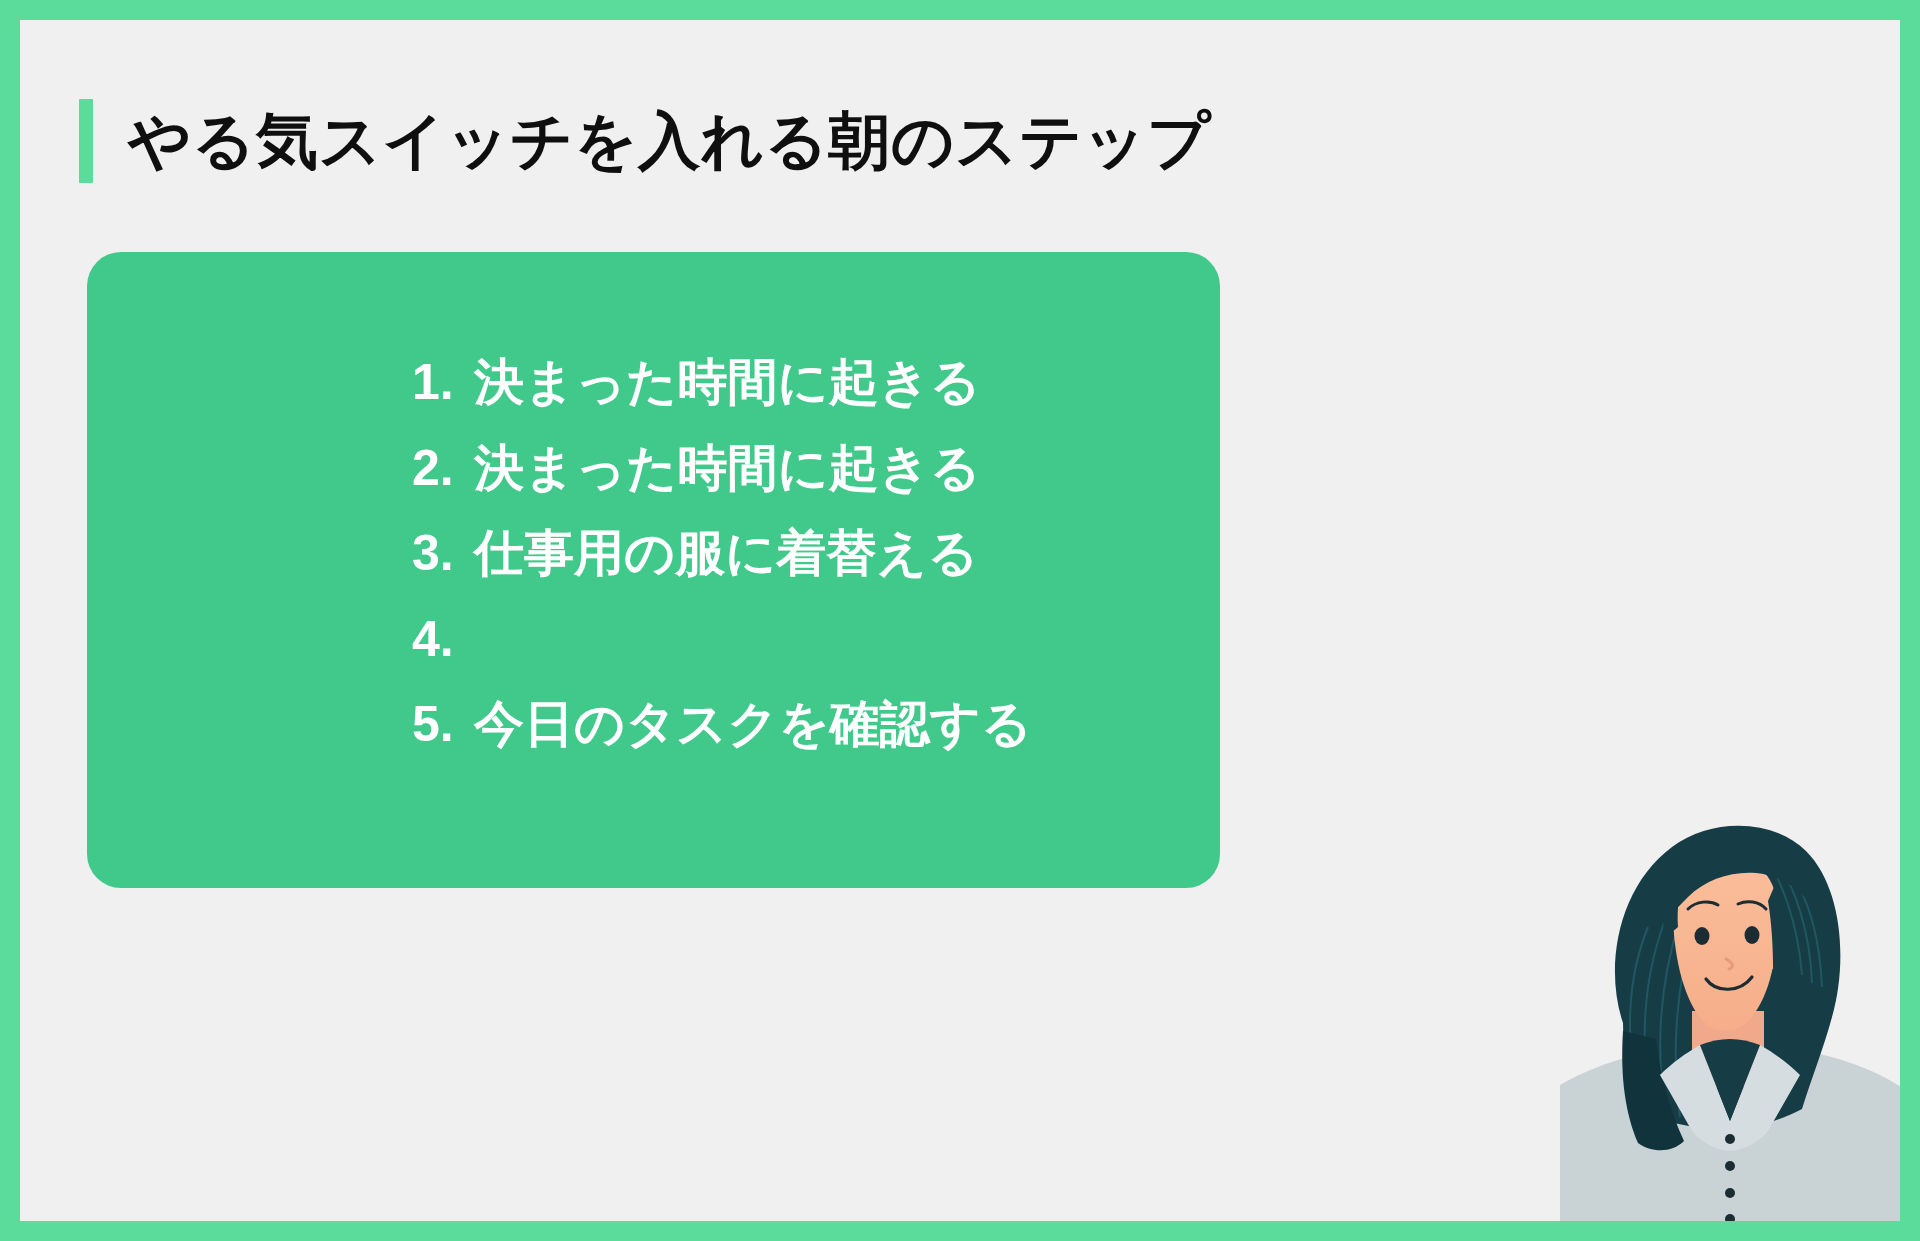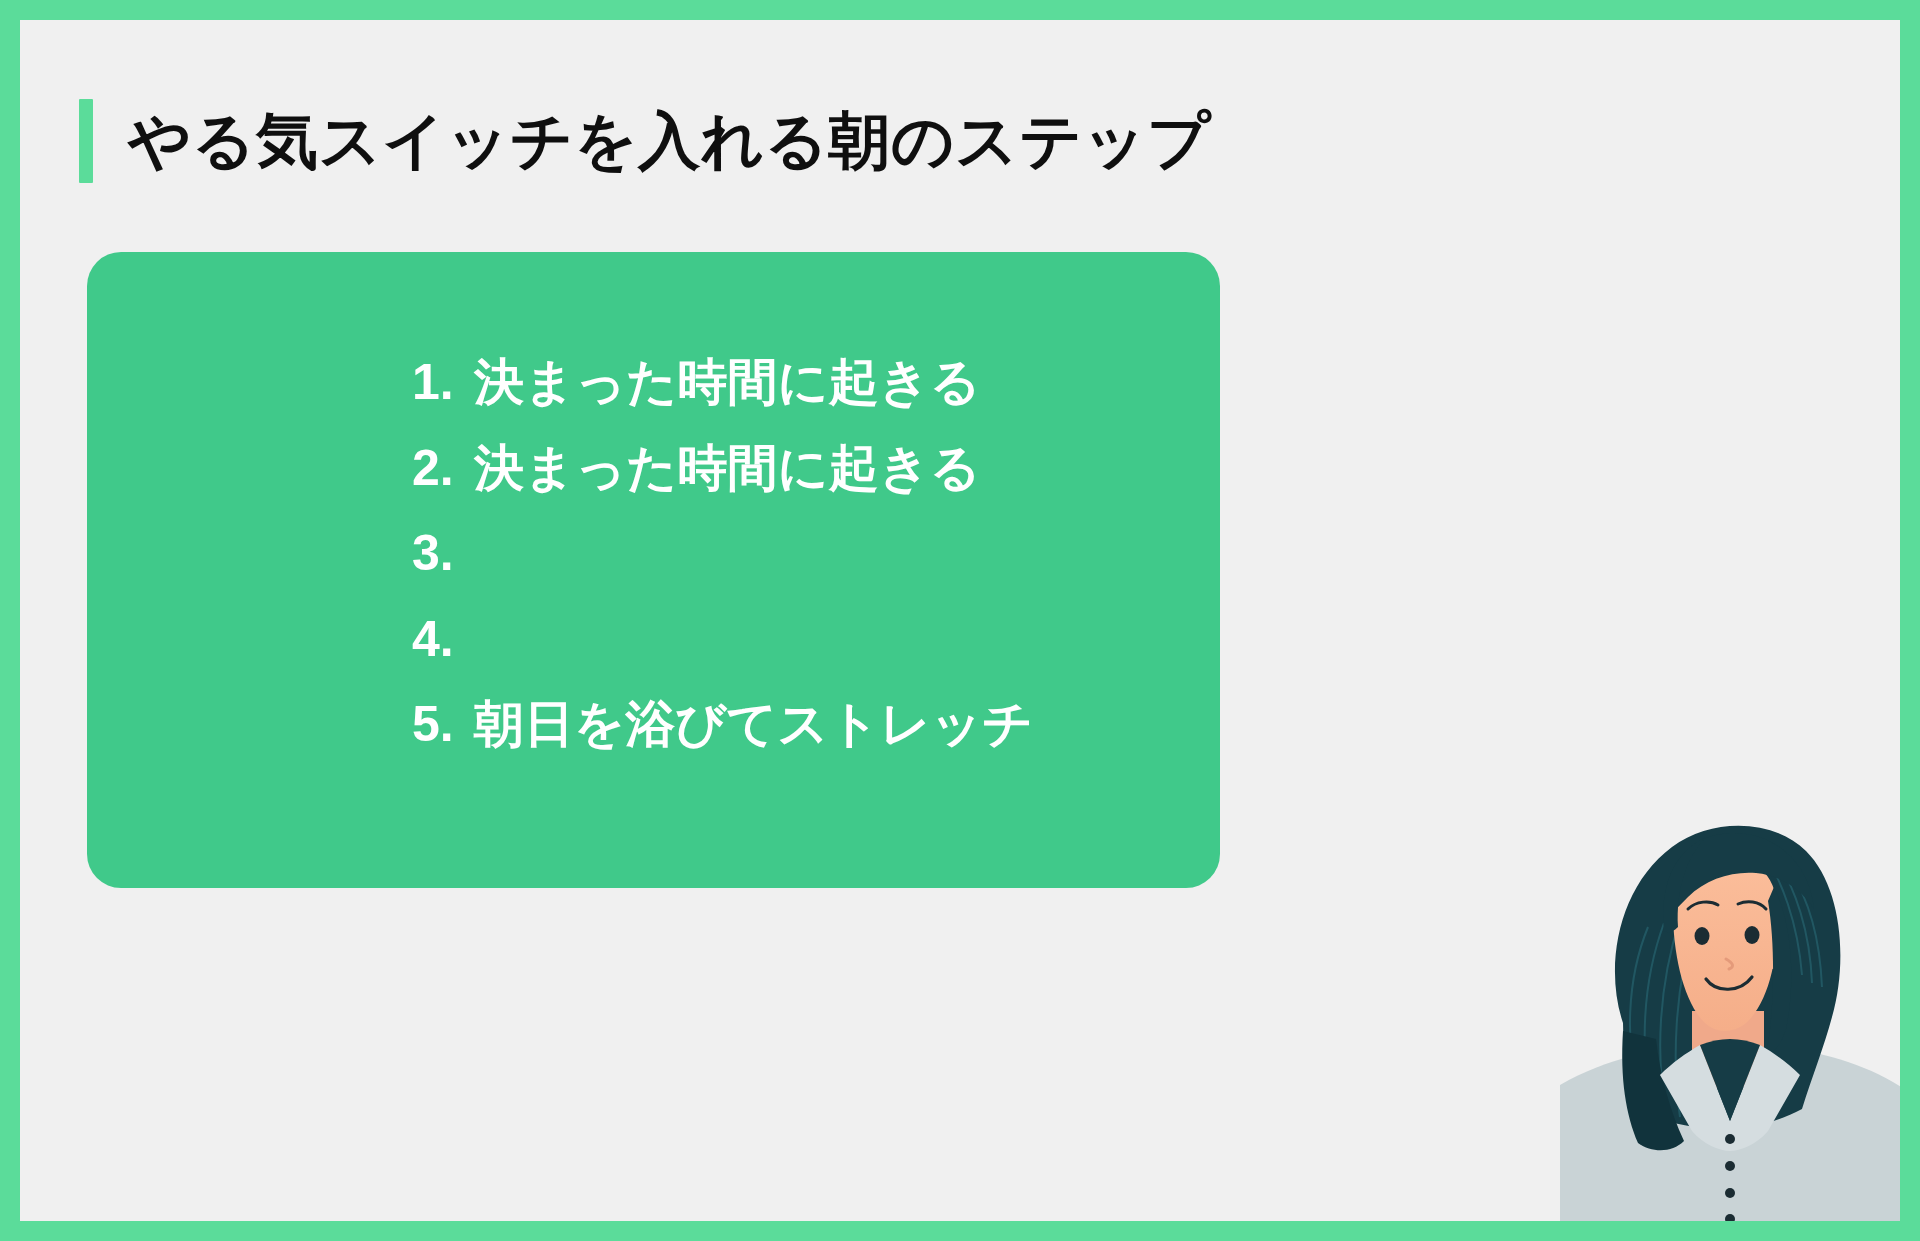--- a/index.html
+++ b/index.html
@@ -110,29 +110,30 @@
         <span class="step-label">決まった時間に起きる</span>
       </div>
 
       <div class="step-item">
         <span class="step-num">2.</span>
         <span class="step-label">決まった時間に起きる</span>
       </div>
 
       <div class="step-item">
         <span class="step-num">3.</span>
+        <span class="step-label">仕事用の服に着替える</span>
       </div>
 
       <div class="step-item">
         <span class="step-num">4.</span>
       </div>
 
       <div class="step-item">
         <span class="step-num">5.</span>
-        <span class="step-label">朝日を浴びてストレッチ</span>
+        <span class="step-label">今日のタスクを確認する</span>
       </div>
 
     </div>
   </div>
 
   <div class="illustration">
     <svg viewBox="0 0 340 430" xmlns="http://www.w3.org/2000/svg">
       <defs>
         <clipPath id="frameClip">
             <rect x="0" y="0" width="340" height="430"></rect>

